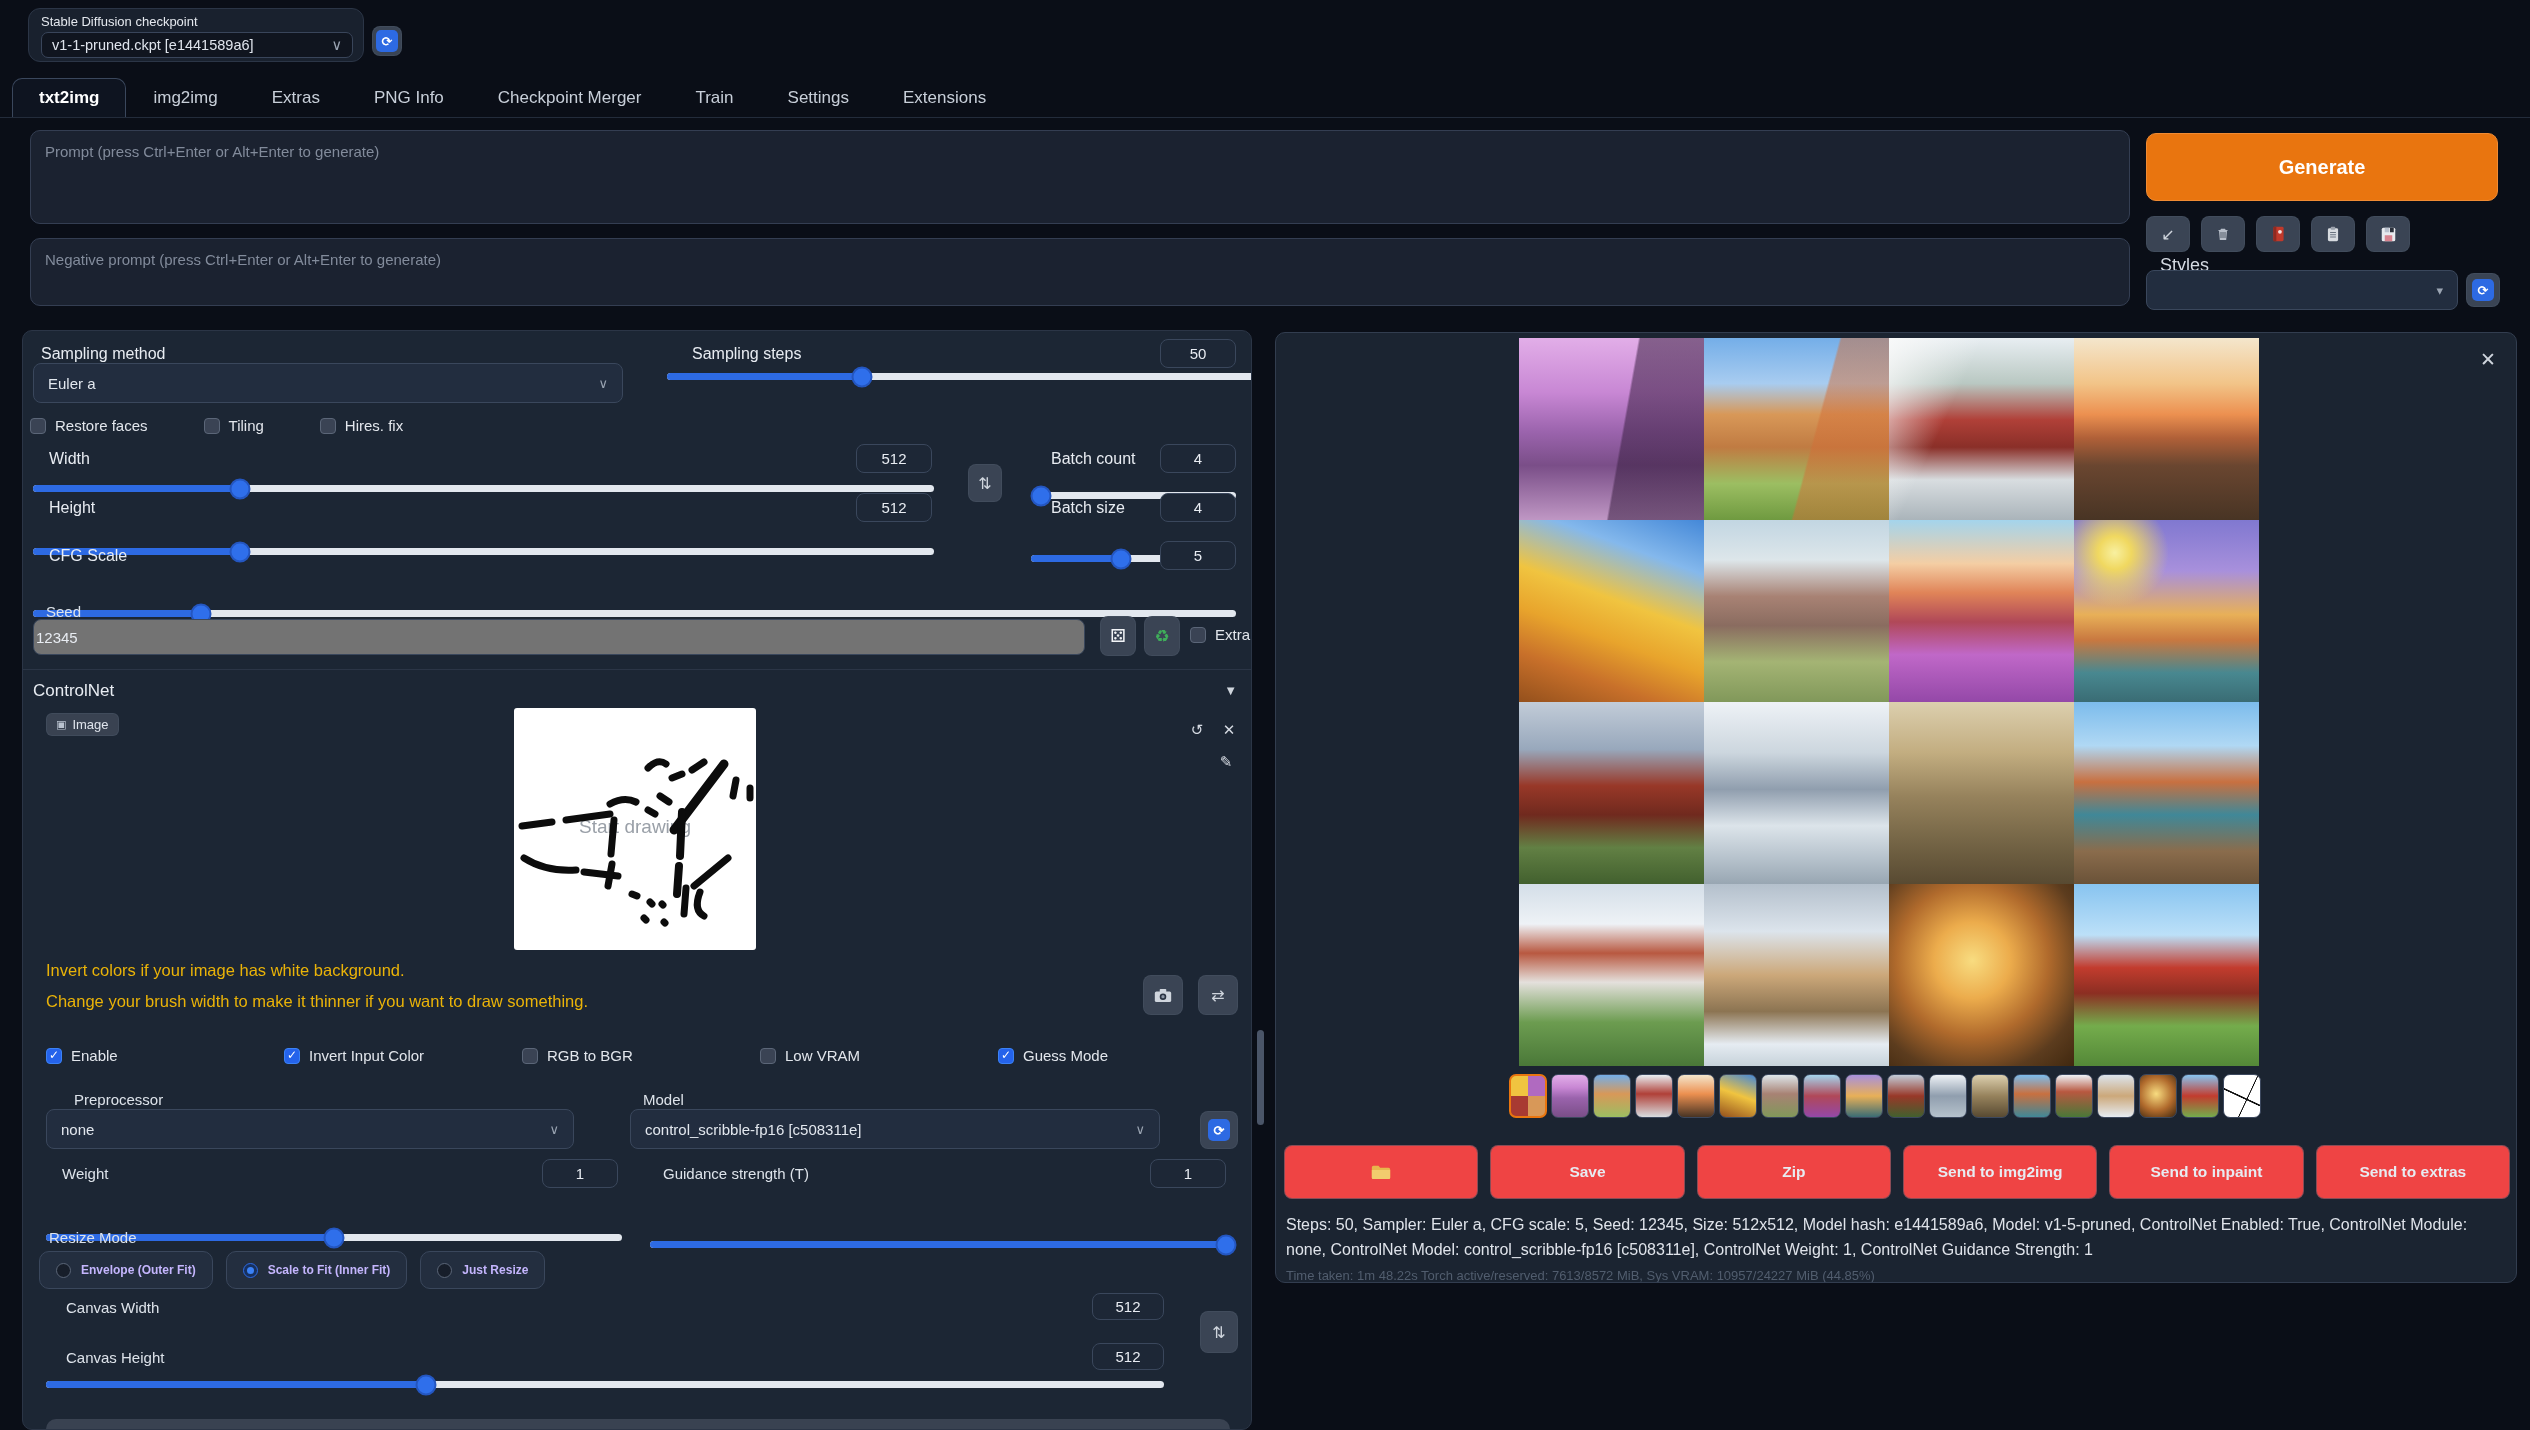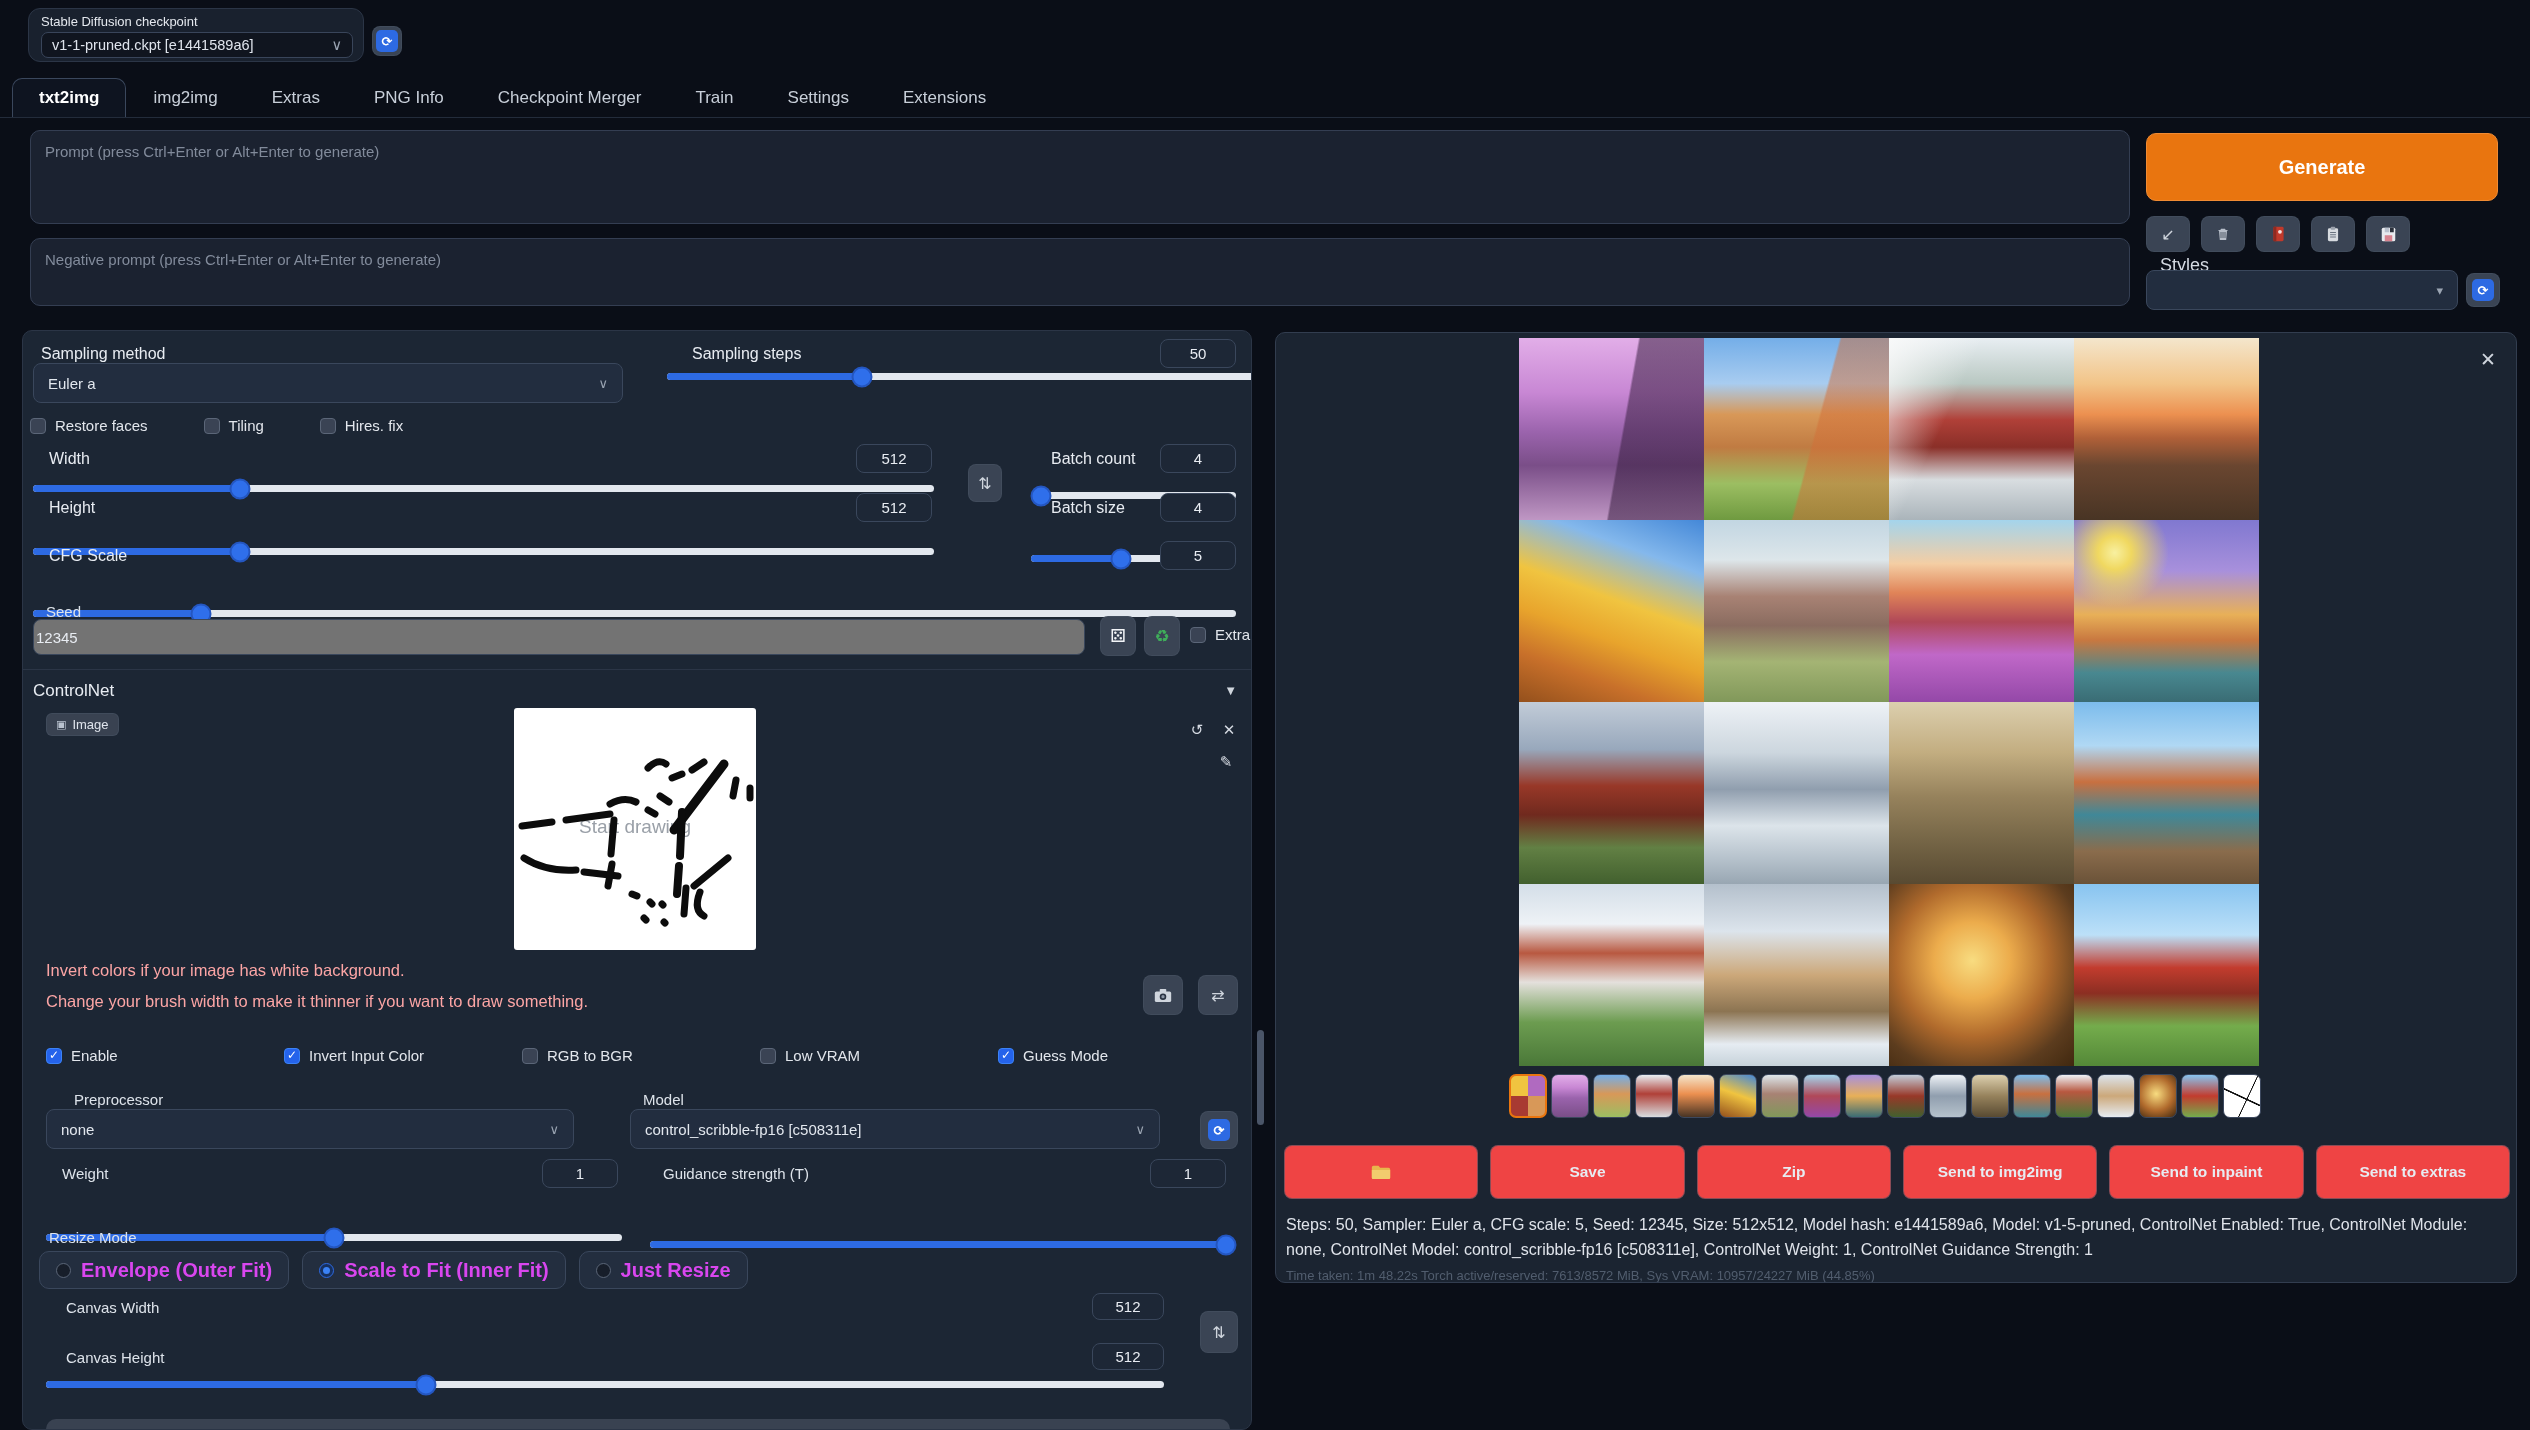--- a/index.html
+++ b/index.html
@@ -29,21 +29,21 @@
   .cb-box { width:16px; height:16px; border-radius:4px; background:#3a4354; border:1px solid #5b6678;
             position:relative; flex:0 0 auto; }
   .cb.checked .cb-box { background:#2563eb; border-color:#3b82f6; }
   .cb.checked .cb-box::after { content:'\2713'; position:absolute; left:2px; top:-1px; color:#fff; font-size:12px; font-weight:bold; }
   .cb-lbl { font-size:15px; color:#e2e6ec; white-space:nowrap; }
   .radio-pill { display:inline-flex; align-items:center; gap:10px; background:#232e3f; border:1px solid #3a475c;
             border-radius:10px; padding:0 16px; height:38px; cursor:pointer; }
   .radio-dot { width:15px; height:15px; border-radius:50%; background:#171e2a; border:1px solid #5b6678; position:relative; }
   .radio-pill.selected .radio-dot { background:#17305e; border-color:#2d6ae3; }
   .radio-pill.selected .radio-dot::after { content:''; position:absolute; inset:3px; border-radius:50%; background:#3b82f6; }
-  .radio-lbl { font-size:20px; color:#d946ef; font-weight:600; white-space:nowrap; }
+  .radio-lbl { font-size:12px; color:#c4b5fd; font-weight:600; white-space:nowrap; }
 
   
   .ckpt-wrap { left:28px; top:8px; width:336px; height:54px; background:#19212e; border:1px solid #2b3546;
             border-radius:12px; padding:5px 10px 6px 12px; }
   .ckpt-label { font-size:13px; color:#e4e8ee; margin-bottom:3px; }
   .ckpt-select { height:26px; background:#10151f; border:1px solid #39455a; border-radius:7px;
             display:flex; align-items:center; padding:0 10px; font-size:14.5px; color:#dfe4ec; }
   .ckpt-refresh { left:372px; top:26px; width:30px; height:30px; }
 
   
@@ -70,21 +70,21 @@
             border-radius:10px; overflow:hidden; }
   .right-panel { left:1275px; top:332px; width:1242px; height:951px; background:#1b2431; border:1px solid #323d4f;
             border-radius:10px; overflow:hidden; }
 
   
   .cn-canvas { left:491px; top:377px; width:242px; height:242px; background:#ffffff; border-radius:3px; }
   .cn-hint { position:absolute; left:0; right:0; top:108px; text-align:center; color:#9aa0a8; font-size:19px; }
   .chip { display:inline-flex; align-items:center; gap:6px; background:#394251; border:1px solid #46516299;
           border-radius:6px; padding:3px 9px; font-size:13px; color:#dfe4ec; }
   .mini-ic { background:#2a3342; border-radius:5px; color:#d5dae2; display:flex; align-items:center; justify-content:center; }
-  .helper-line { font-size:16.5px; color:#fca5a5; }
+  .helper-line { font-size:16.5px; color:#eab308; }
   .bottom-bar { left:23px; top:1088px; width:1184px; height:40px; background:#394251; border-radius:10px; }
 
   
   .gallery-grid { left:243px; top:5px; width:740px; height:728px; display:grid;
             grid-template-columns:repeat(4,185px); grid-template-rows:repeat(4,182px); }
   .tile { width:100%; height:100%; cursor:pointer; }
   .gallery-close { left:1198px; top:12px; width:28px; height:28px; background:transparent; border:none;
             color:#cfd5dd; font-size:19px; cursor:pointer; }
   .thumb-strip { left:233px; top:741px; display:flex; gap:4px; }
   .thumb { width:38px; height:44px; border-radius:7px; border:1px solid #3c485e; cursor:pointer; }

